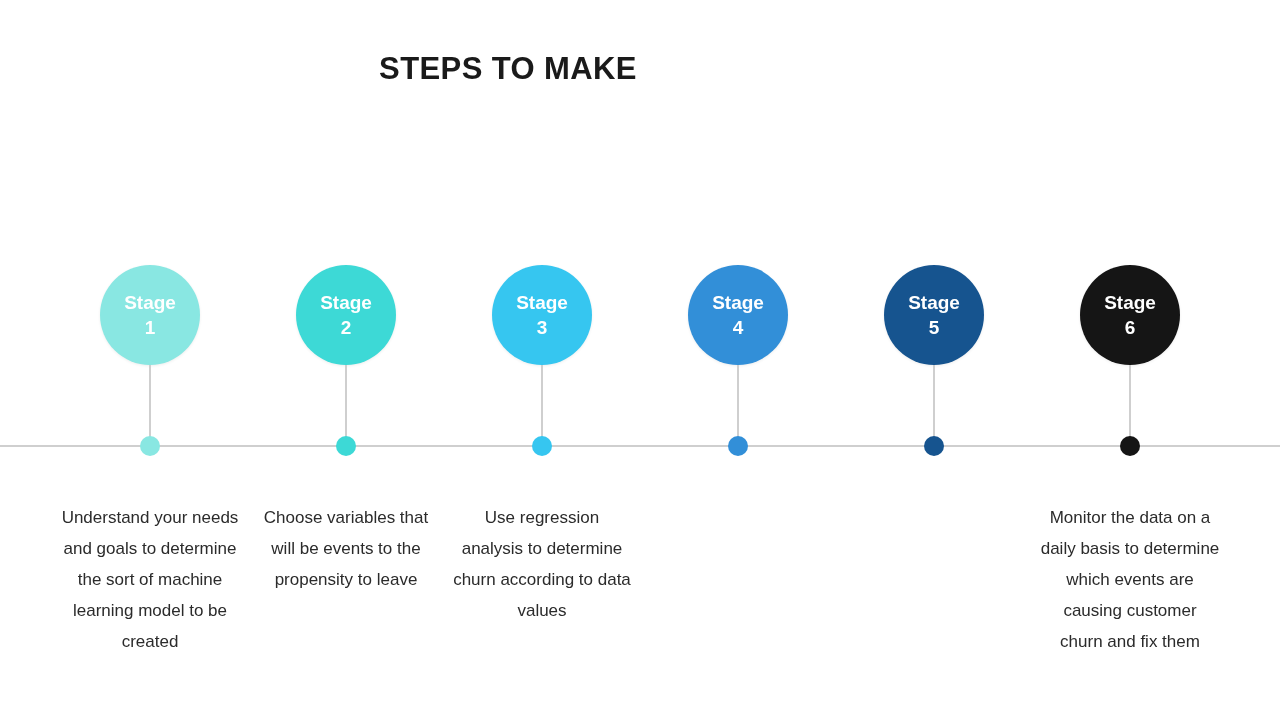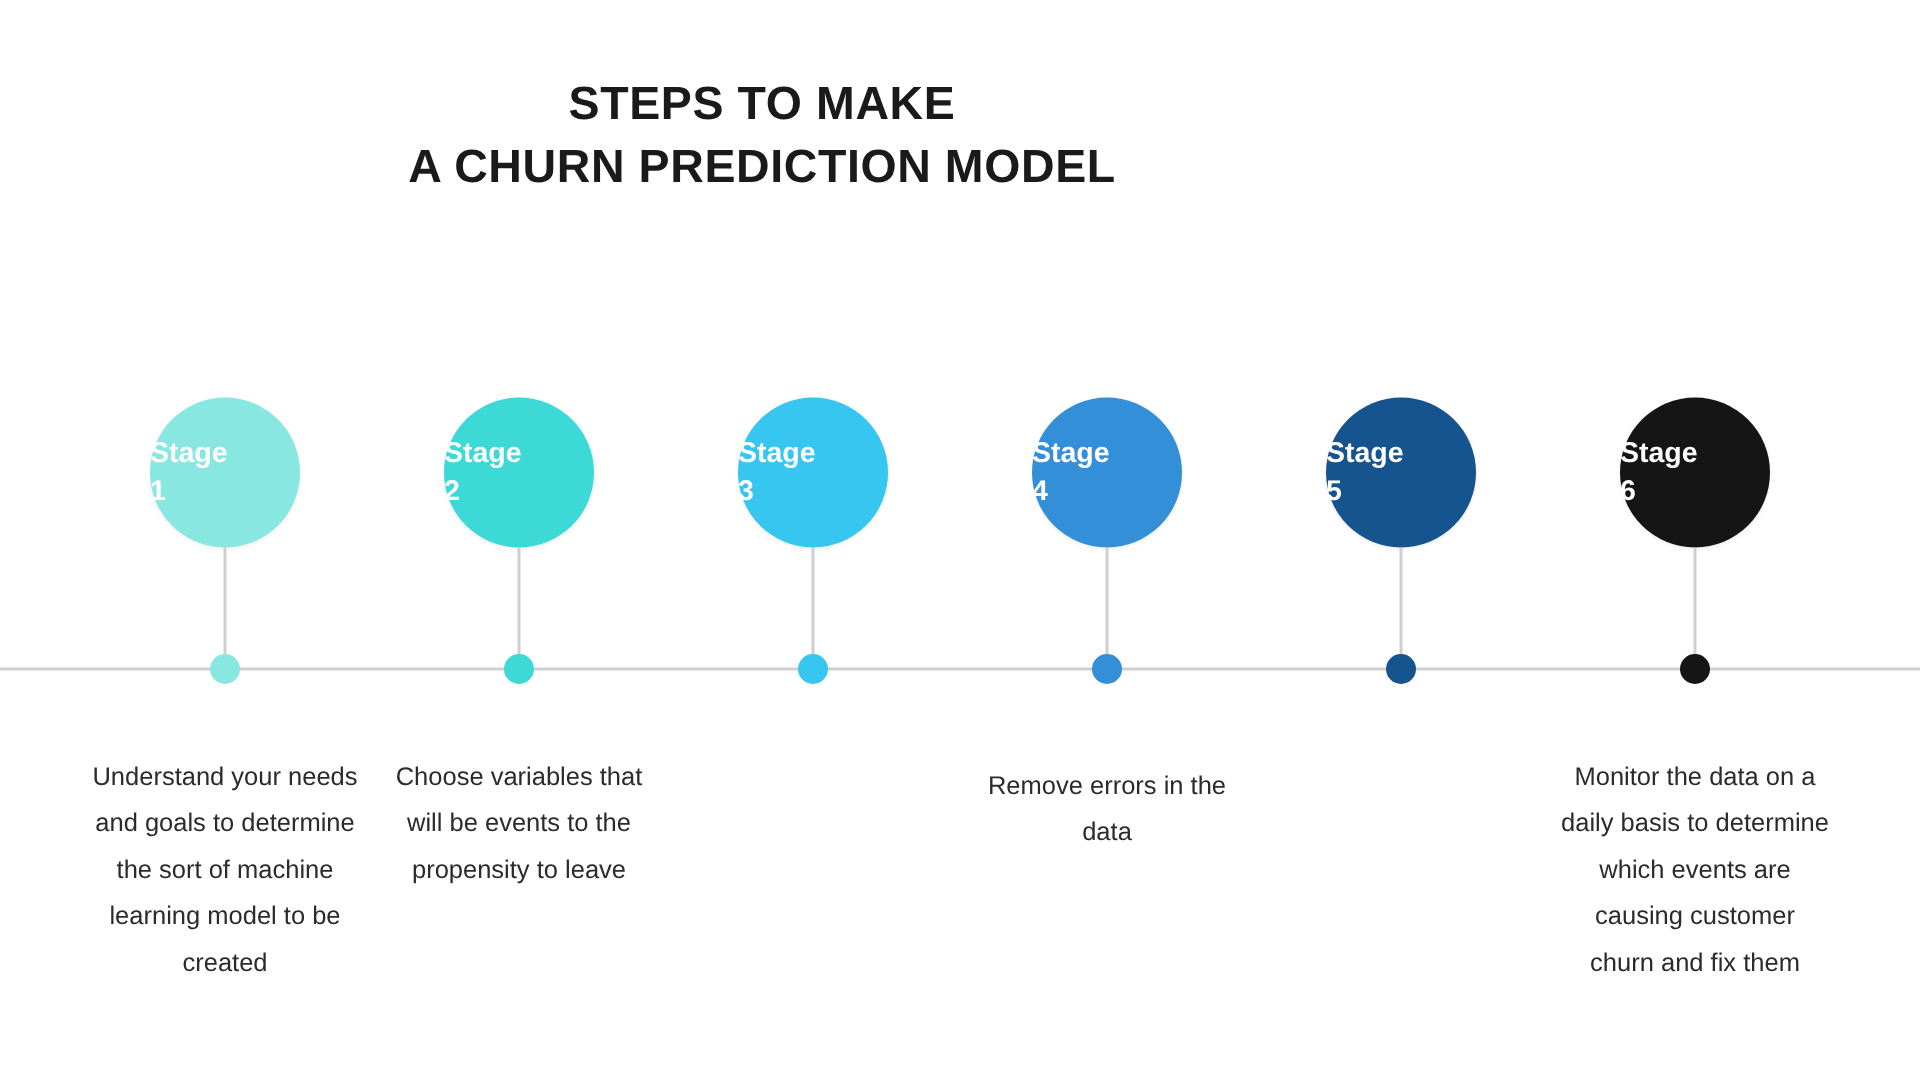--- a/index.html
+++ b/index.html
@@ -59,20 +59,21 @@
   .bubble {
     position: absolute;
     top: 265px;
     left: 50%;
     transform: translateX(-50%);
     width: 100px;
     height: 100px;
     border-radius: 50%;
     display: flex;
     flex-direction: column;
+    align-items: center;
     justify-content: center;
     color: #ffffff;
     font-weight: bold;
     font-size: 19px;
     line-height: 25px;
     box-shadow: 0 1px 3px rgba(0,0,0,0.07);
   }
   .bubble-word { display: block; }
   .bubble-num  { display: block; }
 
@@ -111,21 +112,20 @@
     line-height: 31px;
     font-weight: normal;
   }
   .desc.short { top: 508px; }
 </style>
 </head>
 <body>
 
 <div class="title-block">
   <span class="title-line">STEPS TO MAKE</span>
-  <span class="title-line">A CHURN PREDICTION MODEL</span>
 </div>
 
 <div class="axis-line"></div>
 
 <div class="stages">
     <div class="stage" style="left: 52px;">
       <div class="bubble" style="background: rgb(137, 231, 226);">
         <span class="bubble-word">Stage</span>
         <span class="bubble-num">1</span>
       </div>
@@ -142,29 +142,29 @@
       <div class="node-dot" style="background: rgb(61, 217, 214);"></div>
       <div class="desc">Choose variables that will be events to the propensity to leave</div>
     </div>
     <div class="stage" style="left: 444px;">
       <div class="bubble" style="background: rgb(54, 198, 240);">
         <span class="bubble-word">Stage</span>
         <span class="bubble-num">3</span>
       </div>
       <div class="stem"></div>
       <div class="node-dot" style="background: rgb(54, 198, 240);"></div>
+      <div class="desc">Use regression analysis to determine churn according to data values</div>
     </div>
     <div class="stage" style="left: 640px;">
       <div class="bubble" style="background: rgb(50, 143, 216);">
         <span class="bubble-word">Stage</span>
         <span class="bubble-num">4</span>
       </div>
       <div class="stem"></div>
       <div class="node-dot" style="background: rgb(50, 143, 216);"></div>
-      <div class="desc short">Remove errors in the data</div>
     </div>
     <div class="stage" style="left: 836px;">
       <div class="bubble" style="background: rgb(22, 84, 143);">
         <span class="bubble-word">Stage</span>
         <span class="bubble-num">5</span>
       </div>
       <div class="stem"></div>
       <div class="node-dot" style="background: rgb(22, 84, 143);"></div>
     </div>
     <div class="stage" style="left: 1032px;">

